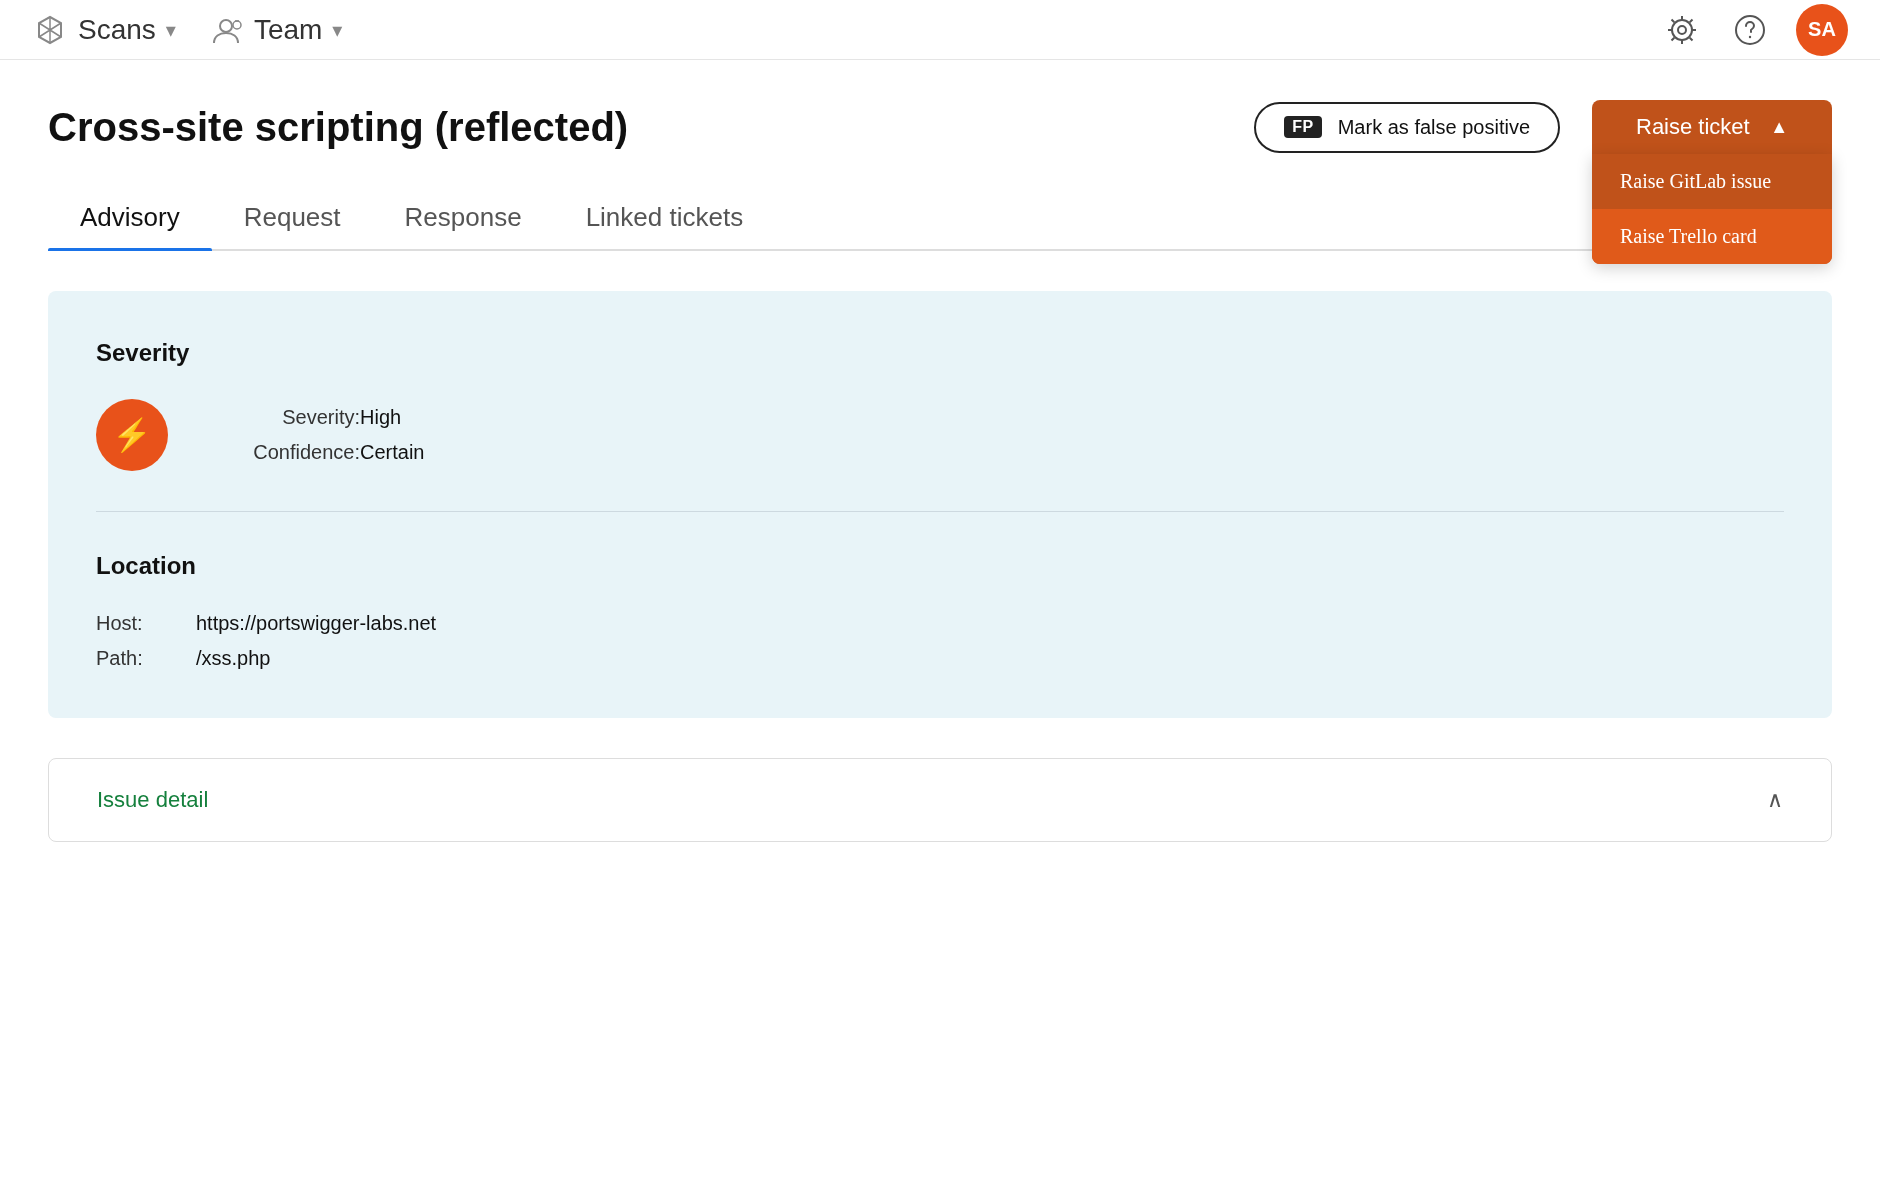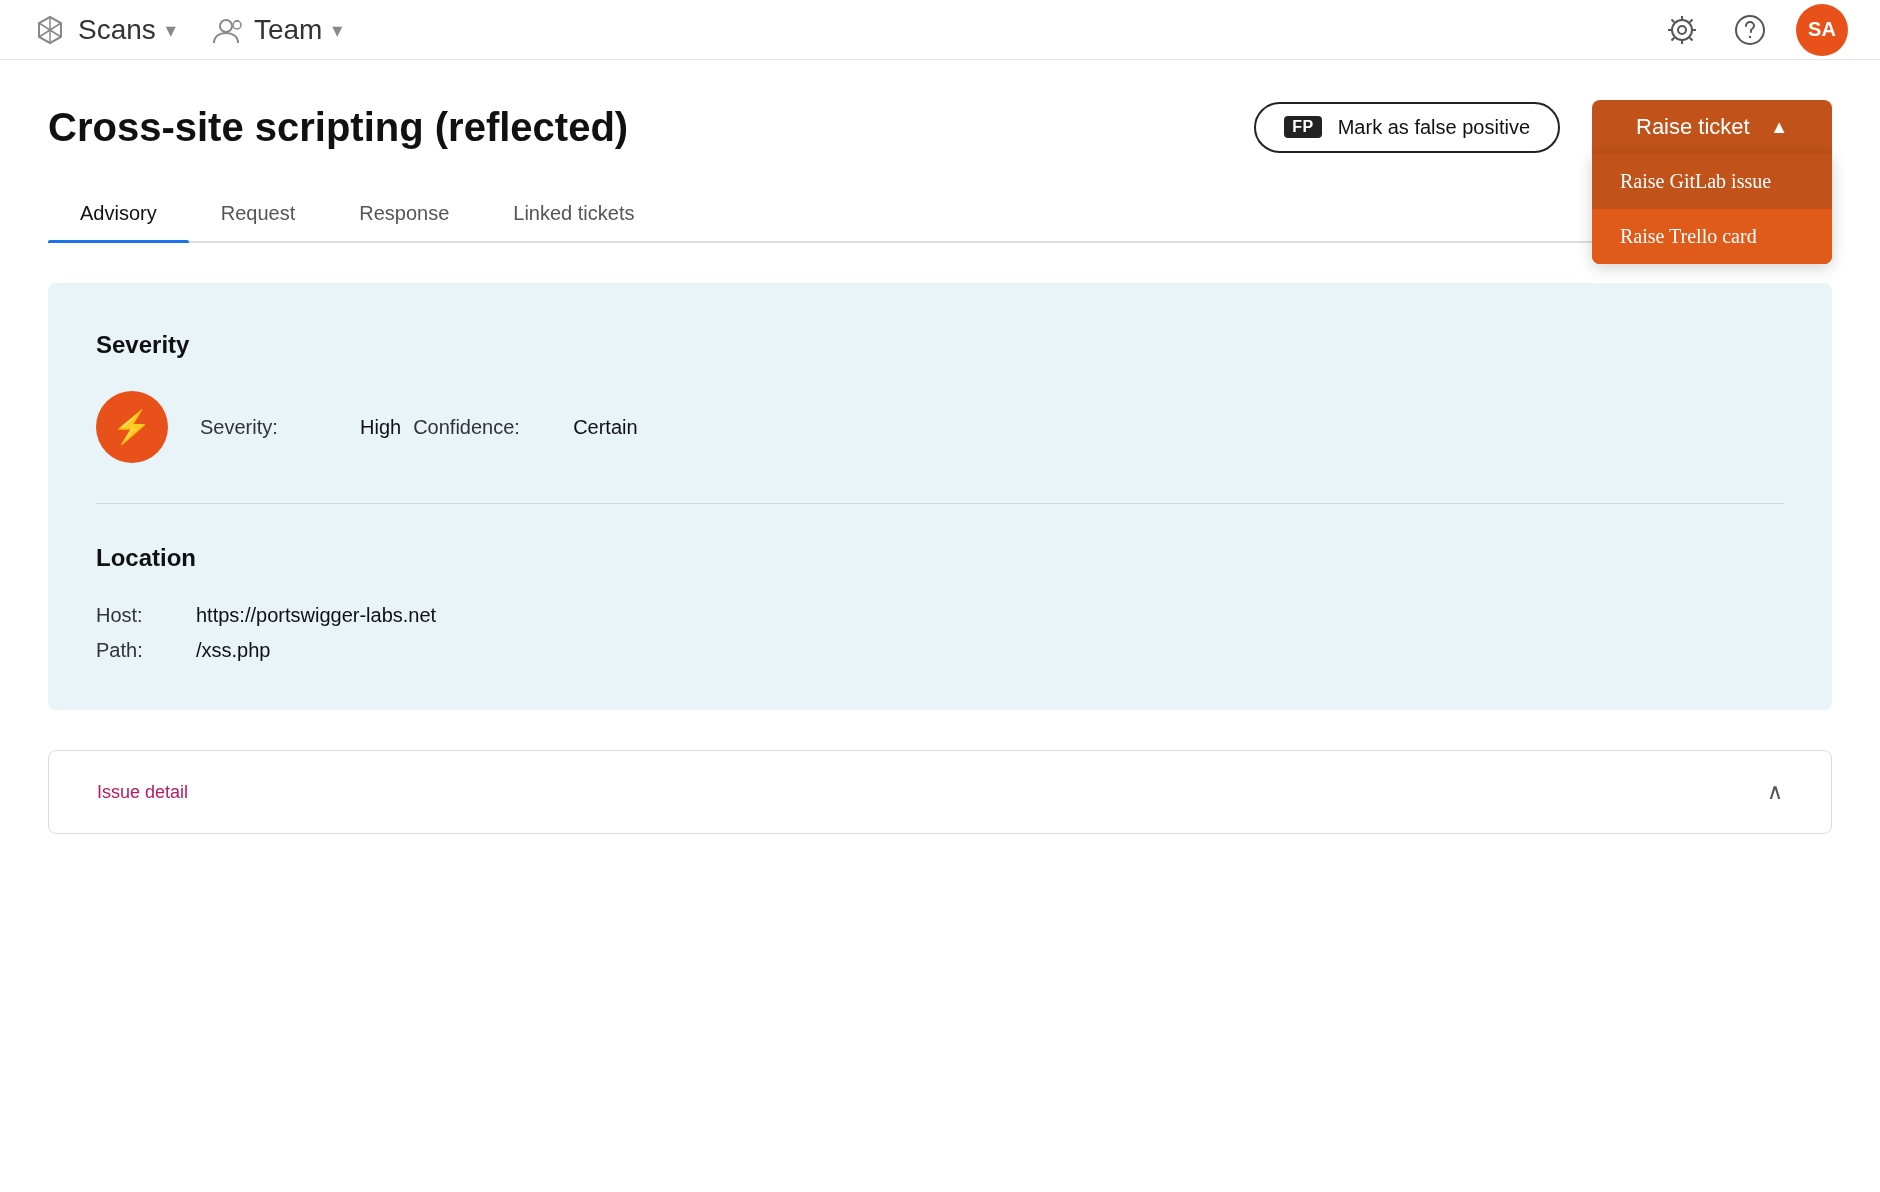--- a/index.html
+++ b/index.html
@@ -165,21 +165,21 @@
 
     
     .tabs {
       display: flex;
       gap: 0;
       border-bottom: 2px solid #ddd;
       margin-bottom: 0;
     }
     .tab {
       padding: 16px 32px;
-      font-size: 20px;
+      font-size: 26px;
       cursor: pointer;
       color: #555;
       position: relative;
       white-space: nowrap;
     }
     .tab.active {
       color: #111;
       font-weight: 500;
     }
     .tab.active::after {
@@ -221,22 +221,23 @@
       display: flex;
       align-items: center;
       justify-content: center;
       color: white;
       font-size: 32px;
       font-weight: 700;
       flex-shrink: 0;
     }
     .severity-details {
       display: flex;
-      flex-direction: row;
+      flex-direction: column;
       gap: 12px;
+      text-align: right;
     }
     .severity-line {
       display: flex;
       align-items: center;
       gap: 0;
       font-size: 20px;
     }
     .severity-label {
       color: #333;
       min-width: 160px;
@@ -282,23 +283,23 @@
       background: #fff;
     }
     .issue-detail-header {
       display: flex;
       align-items: center;
       justify-content: space-between;
       padding: 28px 48px;
       cursor: pointer;
     }
     .issue-detail-title {
-      font-size: 18px;
+      font-size: 22px;
       font-weight: 500;
-      color: #be185d;
+      color: #15803d;
     }
     .chevron-up-sm {
       font-size: 22px;
       color: #555;
     }
 
     
     .dropdown-shown {
       position: relative;
       z-index: 10;

